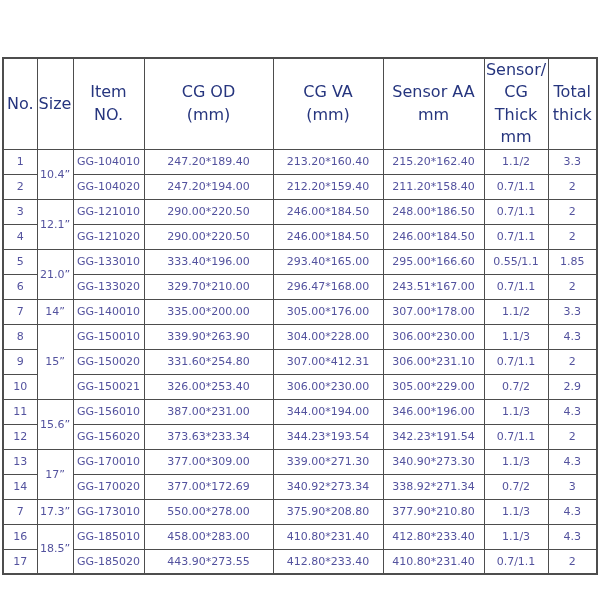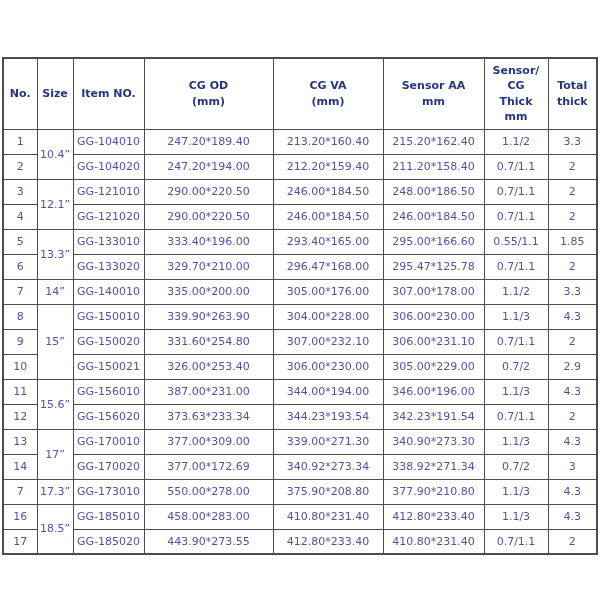--- a/index.html
+++ b/index.html
@@ -32,22 +32,22 @@
     text-align: center;
     vertical-align: middle;
     padding: 0 1px;
     white-space: pre-line;
     overflow: hidden;
   }
   table.spec thead tr { height: 71px; }
   table.spec tbody tr { height: 25px; }
   table.spec th {
     color: #26357e;
-    font-weight: bold;
-    font-size: 11px;
+    font-weight: normal;
+    font-size: 16px;
     line-height: 1.4;
   }
   table.spec td {
     color: #53529e;
     font-size: 11px;
     font-weight: normal;
   }
   col.c-no { width: 34px; }
   col.c-size { width: 36px; }
   col.c-item { width: 71px; }
@@ -126,34 +126,34 @@
             <td>4</td>
             <td>GG-121020</td>
             <td>290.00*220.50</td>
             <td>246.00*184.50</td>
             <td>246.00*184.50</td>
             <td>0.7/1.1</td>
             <td>2</td>
           </tr>
           <tr>
             <td>5</td>
-            <td rowspan="2">13.3”</td>
+            <td rowspan="2">21.0”</td>
             <td>GG-133010</td>
             <td>333.40*196.00</td>
             <td>293.40*165.00</td>
             <td>295.00*166.60</td>
             <td>0.55/1.1</td>
             <td>1.85</td>
           </tr>
           <tr>
             <td>6</td>
             <td>GG-133020</td>
             <td>329.70*210.00</td>
             <td>296.47*168.00</td>
-            <td>295.47*125.78</td>
+            <td>243.51*167.00</td>
             <td>0.7/1.1</td>
             <td>2</td>
           </tr>
           <tr>
             <td>7</td>
             <td rowspan="1">14”</td>
             <td>GG-140010</td>
             <td>335.00*200.00</td>
             <td>305.00*176.00</td>
             <td>307.00*178.00</td>
@@ -167,21 +167,21 @@
             <td>339.90*263.90</td>
             <td>304.00*228.00</td>
             <td>306.00*230.00</td>
             <td>1.1/3</td>
             <td>4.3</td>
           </tr>
           <tr>
             <td>9</td>
             <td>GG-150020</td>
             <td>331.60*254.80</td>
-            <td>307.00*232.10</td>
+            <td>307.00*412.31</td>
             <td>306.00*231.10</td>
             <td>0.7/1.1</td>
             <td>2</td>
           </tr>
           <tr>
             <td>10</td>
             <td>GG-150021</td>
             <td>326.00*253.40</td>
             <td>306.00*230.00</td>
             <td>305.00*229.00</td>

